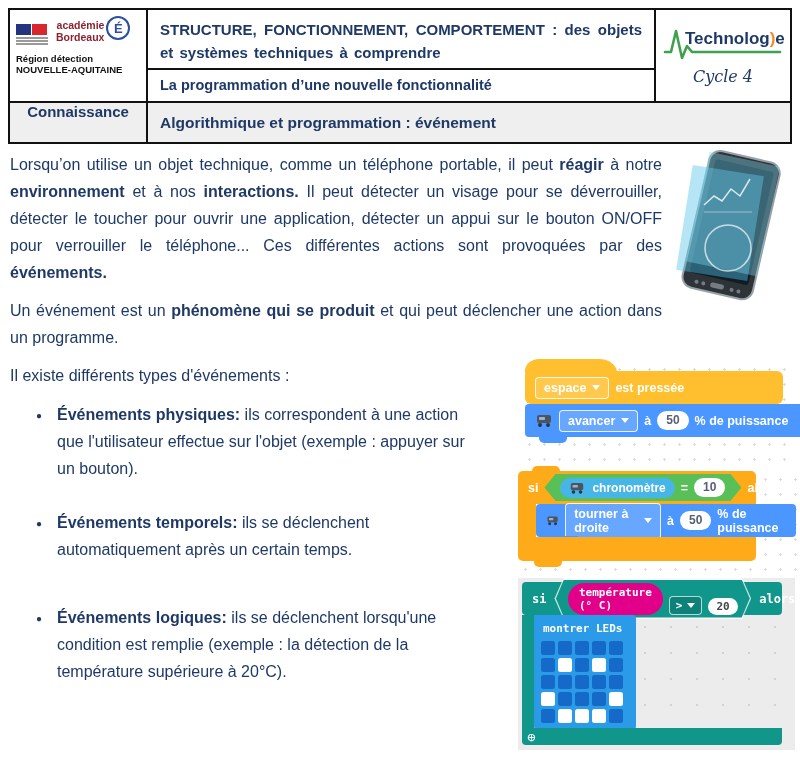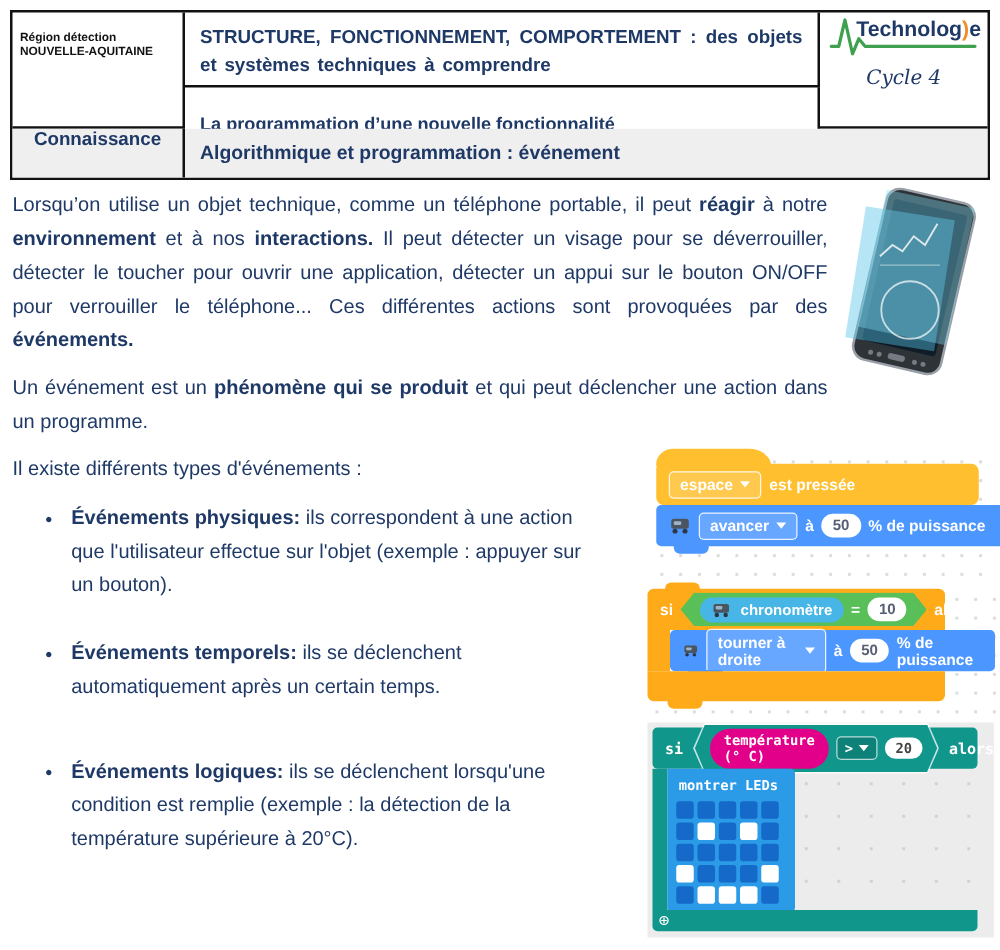--- a/index.html
+++ b/index.html
@@ -19,22 +19,22 @@
     width: 784px; height: 136px;
     border: 2px solid #111;
     display: grid;
     grid-template-columns: 138px 508px 1fr;
     grid-template-rows: 60px 33px 1fr;
     background:#fff;
   }
   .hdr > div { overflow: hidden; }
   .cell-logo   { grid-column:1; grid-row:1/3; border-right:2px solid #111; border-bottom:2px solid #111; padding:8px 6px; }
   .cell-title  { grid-column:2; grid-row:1;  border-right:2px solid #111; border-bottom:2px solid #111; padding:8px 12px 4px; }
-  .cell-sub    { grid-column:2; grid-row:2;  border-right:2px solid #111; border-bottom:2px solid #111; padding:22px 12px; }
-  .cell-brand  { grid-column:3; grid-row:1/3; border-bottom:2px solid #111; display:flex; flex-direction:column; align-items:center; gap:4px; }
+  .cell-sub    { grid-column:2; grid-row:2;  border-right:2px solid #111; border-bottom:2px solid #111; padding:7px 12px; }
+  .cell-brand  { grid-column:3; grid-row:1/3; border-bottom:2px solid #111; display:flex; flex-direction:column; align-items:center; justify-content:center; gap:4px; }
   .cell-conn   { grid-column:1; grid-row:3; border-right:2px solid #111; background:#EFEFEF; display:flex; align-items:flex-start; justify-content:center; }
   .cell-value  { grid-column:2/4; grid-row:3; background:#EFEFEF; display:flex; align-items:center; padding:0 12px; }
 
   .hdr-title { font-size:15px; font-weight:bold; line-height:1.55; text-align:justify; word-spacing:2px; }
   .hdr-sub   { font-size:14.5px; font-weight:bold; }
   .hdr-conn  { font-size:15px; font-weight:bold; }
   .hdr-value { font-size:15.5px; font-weight:bold; }
 
   
   .gov-row { display:flex; align-items:flex-start; gap:8px; }
@@ -123,41 +123,61 @@
   
   .mk { font-family:"DejaVu Sans Mono", monospace; font-weight:bold; }
   .mk-top    { position:absolute; left:4px; top:4px; width:260px; height:33px; background:var(--logic_teal,#11968B); border-radius:4px;
                display:flex; align-items:center; gap:8px; padding:0 10px; color:#fff; font-size:12px; }
   .mk-spine  { position:absolute; left:4px; top:37px; width:12px; height:113px; background:var(--logic_teal,#11968B); }
   .mk-bottom { position:absolute; left:4px; top:150px; width:260px; height:17px; background:var(--logic_teal,#11968B); border-radius:0 0 4px 4px;
                display:flex; align-items:center; padding:0 5px; color:#fff; }
   .mk-hex-o { clip-path:polygon(9px 0, calc(100% - 9px) 0, 100% 50%, calc(100% - 9px) 100%, 9px 100%, 0 50%);
               background:rgba(255,255,255,0.75); padding:1.5px; display:inline-flex; }
   .mk-hex-i { clip-path:polygon(8px 0, calc(100% - 8px) 0, 100% 50%, calc(100% - 8px) 100%, 8px 100%, 0 50%);
-              background:var(--logic_teal,#11968B); display:inline-flex; align-items:center; gap:6px; padding:3px 12px; }
+              background:var(--logic_teal,#11968B); display:inline-flex; align-items:flex-end; gap:6px; padding:3px 12px; }
   .pill-mg { background:var(--input_magenta,#E2008A); border-radius:999px; padding:3px 11px; color:#fff; font-size:11px; }
   .mk-op { display:inline-flex; align-items:center; gap:5px; background:rgba(0,0,0,0.13);
            border:1px solid rgba(255,255,255,0.7); border-radius:4px; padding:2px 6px; font-size:11px; }
   .mk-oval { background:#fff; border-radius:999px; padding:2px 8px; color:#444; font-size:11px; }
   .led-block { position:absolute; left:16px; top:37px; width:102px; height:115px;
                background:var(--led_blue,#2B9BE8); border-radius:0 4px 4px 4px; padding:6px 7px; }
   .led-label { color:#fff; font-size:11px; margin:1px 0 6px 2px; }
   .led-grid { display:grid; grid-template-columns:repeat(5,14px); grid-auto-rows:14px; gap:3px; }
   .led { background:var(--led_off,#1569C8); border-radius:2.5px; }
   .led.on { background:#fff; }
   .mk-plus { font-size:14px; line-height:1; color:#fff; font-weight:normal; }
 </style>
 </head>
 <body>
 
 <div class="page">
 
   <div class="hdr">
 
     <div class="cell-logo">
+      <div class="gov-row">
+        <div>
+          <div class="flag">
+              <span class="b"></span>
+              <span class="r"></span>
+            </div>
+          <div class="gov-lines">
+              <i></i>
+              <i></i>
+              <i></i>
+            </div>
+        </div>
+        <div class="acad">
+          <div class="acad-txt">
+            <div>académie</div>
+            <div>Bordeaux</div>
+          </div>
+          <div class="acad-badge">É</div>
+        </div>
+      </div>
       <div class="region">
         <div class="r1">Région détection</div>
         <div class="r2">NOUVELLE-AQUITAINE</div>
       </div>
     </div>
 
     <div class="cell-title">
       <div class="hdr-title">STRUCTURE, FONCTIONNEMENT, COMPORTEMENT : des objets et systèmes techniques à comprendre</div>
     </div>
 

